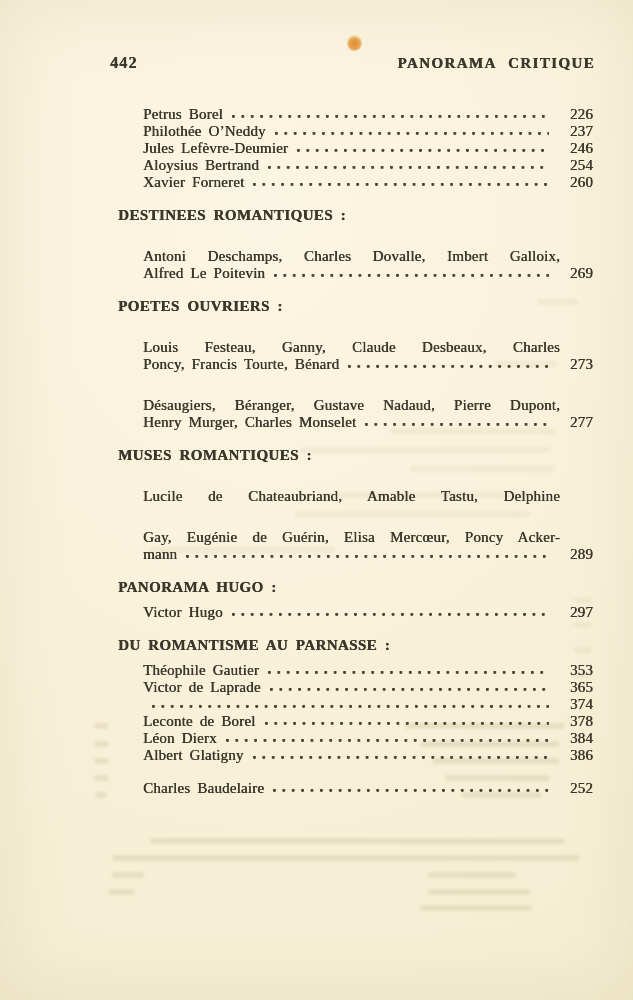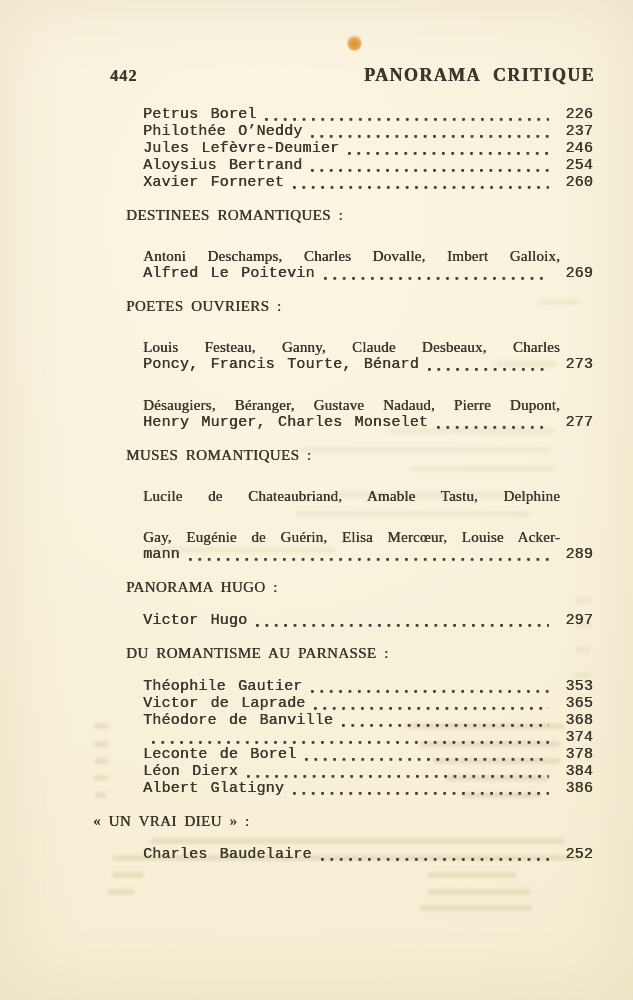--- a/index.html
+++ b/index.html
@@ -25,45 +25,45 @@
     background:radial-gradient(circle at 50% 55%, #df8c33 0%, #e8a352 45%, rgba(238,197,122,0.45) 70%, rgba(238,197,122,0) 100%);
     filter:blur(0.4px);
   }
 
   
   .bleed{ position:absolute; height:6px; border-radius:3px; background:#ad9d6d; filter:blur(1.6px); }
   .bleed.soft{ opacity:0.11; }
   .bleed.strong{ opacity:0.20; }
 
   .running-head{
-    position:absolute; top:65px; left:110px; width:485px;
+    position:absolute; top:54px; left:110px; width:485px;
     display:flex; justify-content:space-between; align-items:baseline;
   }
   .folio{ font-size:16px; font-weight:bold; letter-spacing:1.2px; }
-  .running-title{ font-size:18px; font-weight:bold; letter-spacing:1.4px; word-spacing:7px; }
+  .running-title{ font-size:15px; font-weight:bold; letter-spacing:1.4px; word-spacing:7px; }
 
   .toc{
     position:absolute; top:106px; left:110px; width:483px;
     font-size:15px; line-height:17px;
     letter-spacing:0.2px; word-spacing:3px;
   }
   .toc-section{ margin:16px 0 0 0; }
   .toc-section:first-child{ margin-top:0; }
   .toc-heading{
-    margin:16px; font-size:15px; line-height:17px; font-weight:normal;
+    margin:8px; font-size:15px; line-height:17px; font-weight:bold;
     letter-spacing:0.4px; word-spacing:3.5px;
   }
   .toc-heading.hang{ margin-left:-17px; }
   .toc-entry{ margin-left:33px; }
   .entry-line{ line-height:17px;margin-top:24px; }
   .entry-line.justified{
     width:417px; text-align:justify; text-align-last:justify;
     white-space:normal;
   }
-  .entry-last{ display:flex; align-items:center; line-height:17px;font-family:Liberation Mono, monospace; }
+  .entry-last{ display:flex; align-items:flex-start; line-height:17px; }
   .entry-text{ white-space:nowrap; }
   .leader{
     flex:1 1 auto; min-width:12px; height:12px;
     position:relative; margin:0 10px 0 9px;
   }
   .leader::after{
     content:""; position:absolute; left:0; right:0; bottom:0; height:3px;
     background-image:radial-gradient(circle at 1.4px 1.4px, #474134 1.25px, rgba(71,65,52,0) 1.75px);
     background-size:9.4px 3px; background-repeat:repeat-x;
   }
@@ -179,21 +179,21 @@
             <span class="entry-text">Henry Murger, Charles Monselet</span>
             <span class="leader"></span>
             <span class="pagenum">277</span>
           </div>
         </div>
       </section>
       <section class="toc-section">
         <h2 class="toc-heading">MUSES ROMANTIQUES :</h2>
         <div class="toc-entry">
           <div class="entry-line justified">Lucile de Chateaubriand, Amable Tastu, Delphine</div>
-          <div class="entry-line justified">Gay, Eugénie de Guérin, Elisa Mercœur, Louise Acker-</div>
+          <div class="entry-line justified">Gay, Eugénie de Guérin, Elisa Mercœur, Poncy Acker-</div>
           <div class="entry-last">
             <span class="entry-text">mann</span>
             <span class="leader"></span>
             <span class="pagenum">289</span>
           </div>
         </div>
       </section>
       <section class="toc-section">
         <h2 class="toc-heading">PANORAMA HUGO :</h2>
         <div class="toc-entry">
@@ -215,27 +215,20 @@
         </div>
         <div class="toc-entry">
           <div class="entry-last">
             <span class="entry-text">Victor de Laprade</span>
             <span class="leader"></span>
             <span class="pagenum">365</span>
           </div>
         </div>
         <div class="toc-entry">
           <div class="entry-last">
-            <span class="entry-text">Théodore de Banville</span>
-            <span class="leader"></span>
-            <span class="pagenum">368</span>
-          </div>
-        </div>
-        <div class="toc-entry">
-          <div class="entry-last">
             <span class="leader"></span>
             <span class="pagenum">374</span>
           </div>
         </div>
         <div class="toc-entry">
           <div class="entry-last">
             <span class="entry-text">Leconte de Borel</span>
             <span class="leader"></span>
             <span class="pagenum">378</span>
           </div>
@@ -249,21 +242,20 @@
         </div>
         <div class="toc-entry">
           <div class="entry-last">
             <span class="entry-text">Albert Glatigny</span>
             <span class="leader"></span>
             <span class="pagenum">386</span>
           </div>
         </div>
       </section>
       <section class="toc-section">
-        <h2 class="toc-heading hang">« UN VRAI DIEU » :</h2>
         <div class="toc-entry">
           <div class="entry-last">
             <span class="entry-text">Charles Baudelaire</span>
             <span class="leader"></span>
             <span class="pagenum">252</span>
           </div>
         </div>
       </section>
     </main>
 </div>

